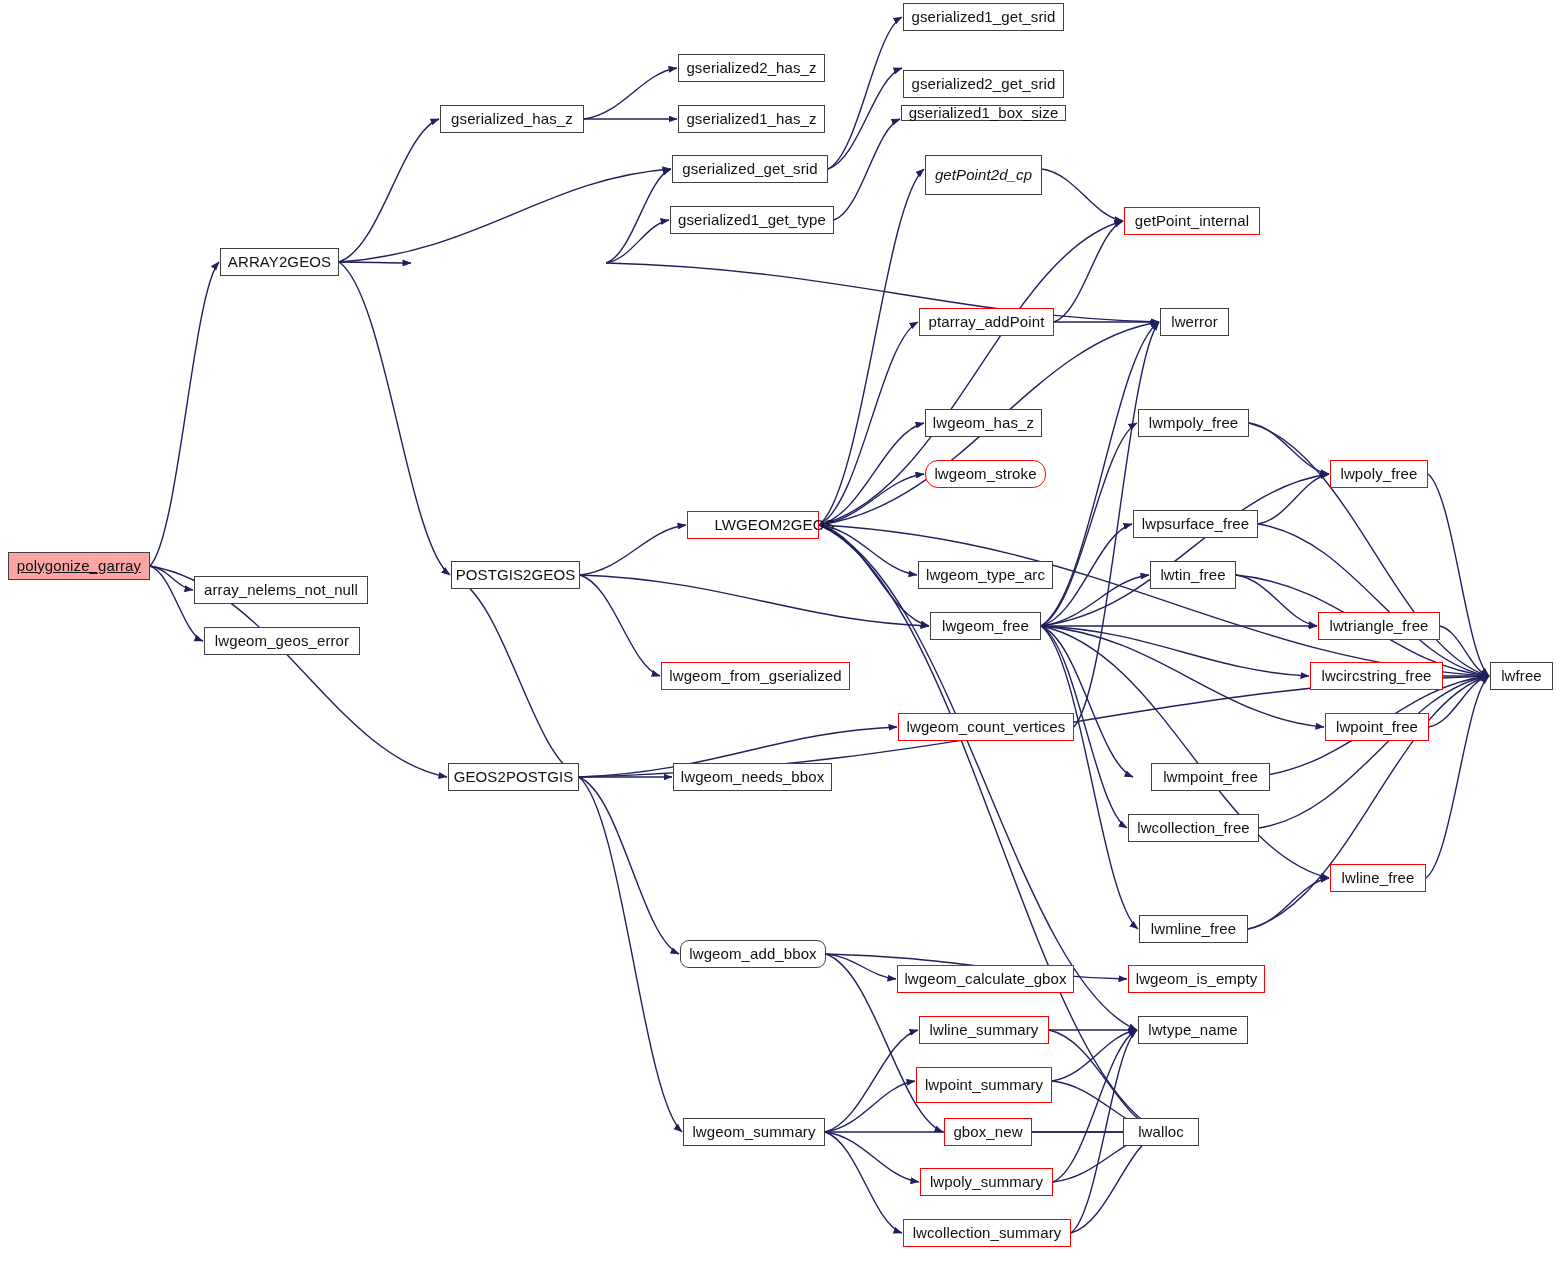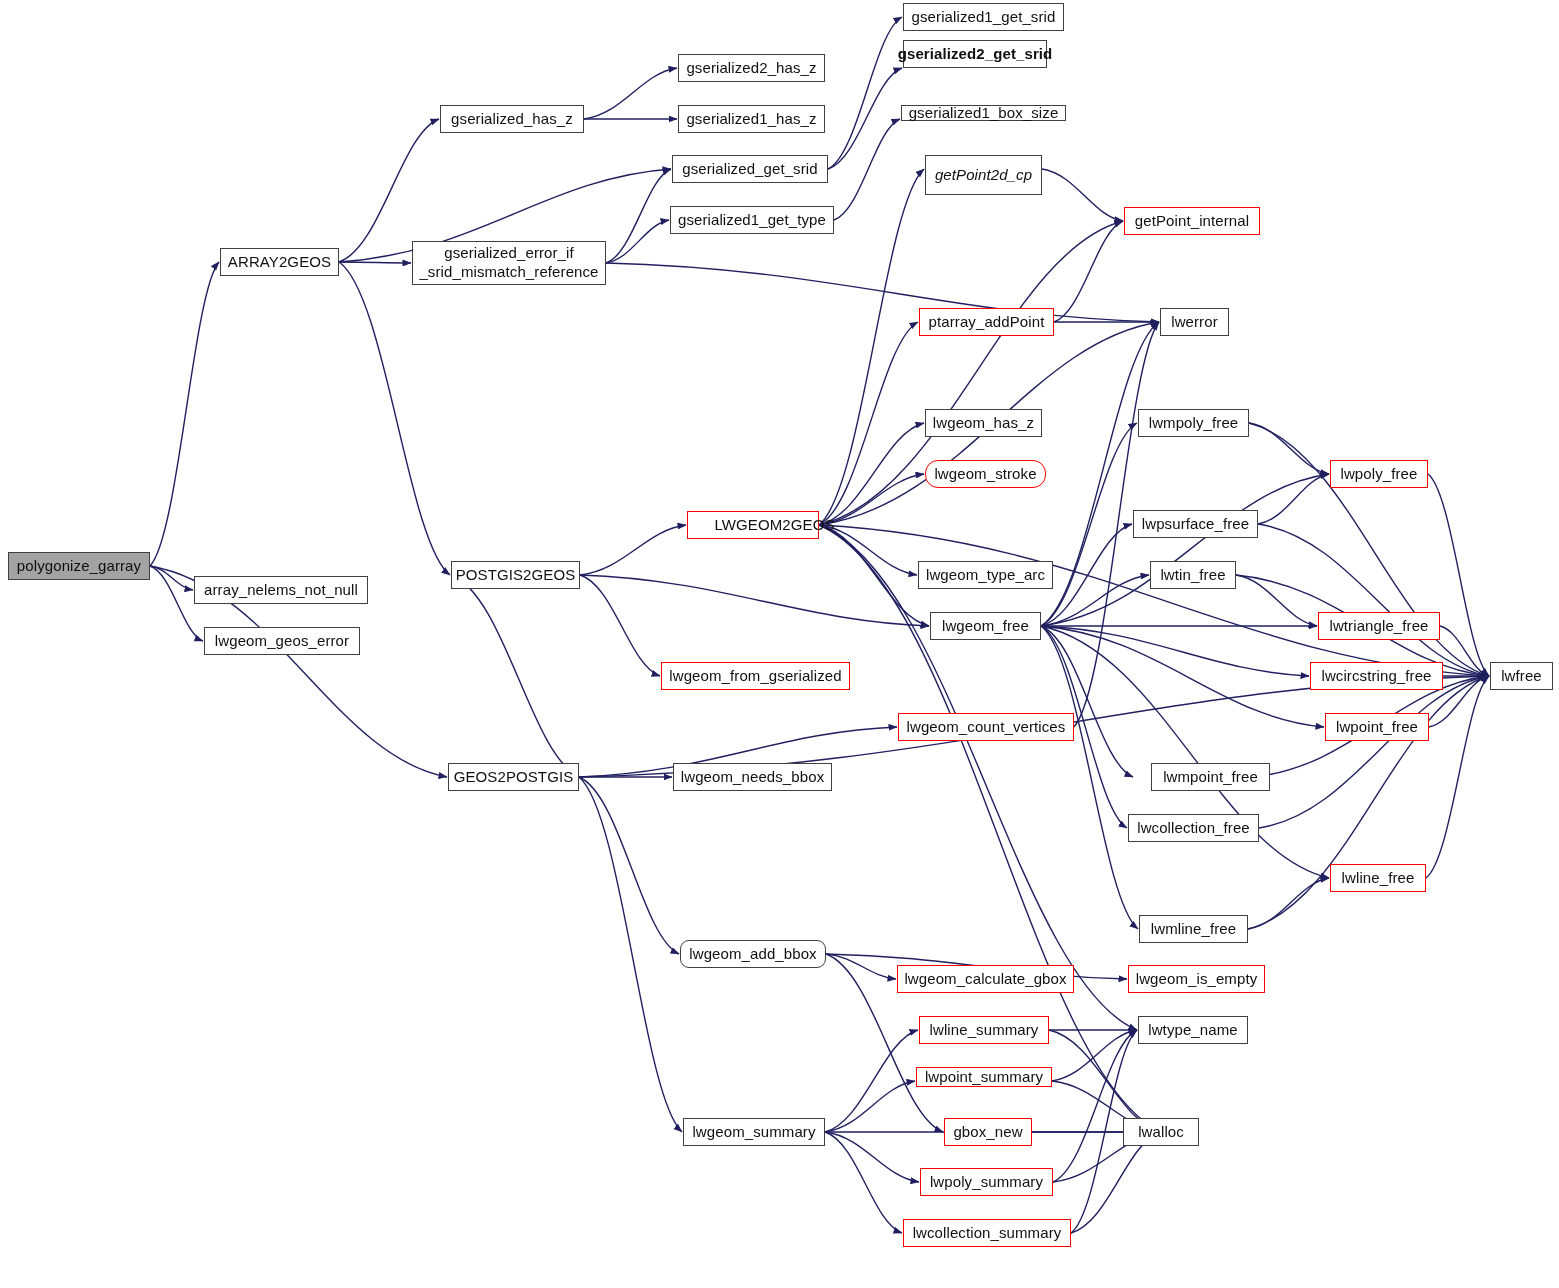--- a/index.html
+++ b/index.html
@@ -38,22 +38,23 @@
     justify-content: center;
     text-align: center;
     white-space: pre;
     z-index: 5;
     letter-spacing: 0.1px;
   }
   .node.red {
     border-color: #ff0000;
   }
   .node.root {
-    background: #a3a3a3;
+    background: #fca5a5;
     border-color: #404040;
+    text-decoration: underline;
   }
   .node.two-line {
     line-height: 1.25;
   }
 </style>
 </head>
 <body>
 
 <div id="canvas">
   <svg id="edges" viewBox="0 0 1559 1288" xmlns="http://www.w3.org/2000/svg">
@@ -149,28 +150,26 @@
         <path d="M1074,727 C1109.7,686.5 1126.7,362.5 1159,322" marker-end="url(#arrow)"></path>
       </g>
   </svg>
 <div class="node root" style="left: 8px; top: 552px; width: 142px; height: 28px;">polygonize_garray</div>
     <div class="node" style="left: 194px; top: 576px; width: 174px; height: 28px;">array_nelems_not_null</div>
     <div class="node" style="left: 204px; top: 627px; width: 156px; height: 28px;">lwgeom_geos_error</div>
     <div class="node" style="left: 220px; top: 248px; width: 119px; height: 28px;">ARRAY2GEOS</div>
     <div class="node" style="left: 451px; top: 561px; width: 129px; height: 28px;">POSTGIS2GEOS</div>
     <div class="node" style="left: 448px; top: 763px; width: 131px; height: 28px;">GEOS2POSTGIS</div>
     <div class="node" style="left: 440px; top: 105px; width: 144px; height: 28px;">gserialized_has_z</div>
-    <div class="node two-line" style="left: 412px; top: 241px; width: 194px; height: 44px;">gserialized_error_if
-_srid_mismatch_reference</div>
     <div class="node" style="left: 678px; top: 54px; width: 147px; height: 28px;">gserialized2_has_z</div>
     <div class="node" style="left: 678px; top: 105px; width: 147px; height: 28px;">gserialized1_has_z</div>
     <div class="node" style="left: 672px; top: 155px; width: 156px; height: 28px;">gserialized_get_srid</div>
     <div class="node" style="left: 670px; top: 206px; width: 164px; height: 28px;">gserialized1_get_type</div>
     <div class="node" style="left: 903px; top: 3px; width: 161px; height: 28px;">gserialized1_get_srid</div>
-    <div class="node" style="left: 903px; top: 40px; width: 144px; height: 28px; font-weight: bold;">gserialized2_get_srid</div>
+    <div class="node" style="left: 903px; top: 70px; width: 161px; height: 28px;">gserialized2_get_srid</div>
     <div class="node" style="left: 901px; top: 105px; width: 165px; height: 16px;">gserialized1_box_size</div>
     <div class="node" style="left: 925px; top: 155px; width: 117px; height: 40px; font-style: italic;">getPoint2d_cp</div>
     <div class="node red" style="left: 1124px; top: 207px; width: 136px; height: 28px;">getPoint_internal</div>
     <div class="node red" style="left: 919px; top: 308px; width: 135px; height: 28px;">ptarray_addPoint</div>
     <div class="node" style="left: 1160px; top: 308px; width: 69px; height: 28px;">lwerror</div>
     <div class="node" style="left: 925px; top: 409px; width: 117px; height: 28px;">lwgeom_has_z</div>
     <div class="node red" style="left: 925px; top: 460px; width: 121px; height: 28px; border-radius: 13px;">lwgeom_stroke</div>
     <div class="node red" style="left: 687px; top: 511px; width: 132px; height: 28px; padding-left: 43px;">LWGEOM2GEOS</div>
     <div class="node" style="left: 918px; top: 561px; width: 135px; height: 28px;">lwgeom_type_arc</div>
     <div class="node" style="left: 930px; top: 612px; width: 111px; height: 28px;">lwgeom_free</div>
@@ -187,19 +186,19 @@
     <div class="node" style="left: 1490px; top: 662px; width: 63px; height: 28px;">lwfree</div>
     <div class="node" style="left: 1134px; top: 763px; width: 119px; height: 28px; margin-left: 17px;">lwmpoint_free</div>
     <div class="node" style="left: 1128px; top: 814px; width: 131px; height: 28px;">lwcollection_free</div>
     <div class="node red" style="left: 1330px; top: 864px; width: 96px; height: 28px;">lwline_free</div>
     <div class="node" style="left: 1139px; top: 915px; width: 109px; height: 28px;">lwmline_free</div>
     <div class="node" style="left: 680px; top: 940px; width: 146px; height: 28px; border-radius: 9px;">lwgeom_add_bbox</div>
     <div class="node red" style="left: 897px; top: 965px; width: 177px; height: 28px;">lwgeom_calculate_gbox</div>
     <div class="node red" style="left: 1128px; top: 965px; width: 137px; height: 28px;">lwgeom_is_empty</div>
     <div class="node red" style="left: 919px; top: 1016px; width: 130px; height: 28px;">lwline_summary</div>
     <div class="node" style="left: 1138px; top: 1016px; width: 110px; height: 28px;">lwtype_name</div>
-    <div class="node red" style="left: 916px; top: 1067px; width: 136px; height: 20px;">lwpoint_summary</div>
+    <div class="node red" style="left: 916px; top: 1067px; width: 136px; height: 36px;">lwpoint_summary</div>
     <div class="node" style="left: 683px; top: 1118px; width: 142px; height: 28px;">lwgeom_summary</div>
     <div class="node red" style="left: 944px; top: 1118px; width: 88px; height: 28px;">gbox_new</div>
     <div class="node" style="left: 1123px; top: 1118px; width: 76px; height: 28px;">lwalloc</div>
     <div class="node red" style="left: 920px; top: 1168px; width: 133px; height: 28px;">lwpoly_summary</div>
     <div class="node red" style="left: 903px; top: 1219px; width: 168px; height: 28px;">lwcollection_summary</div>
   </div>
 
 </body></html>

